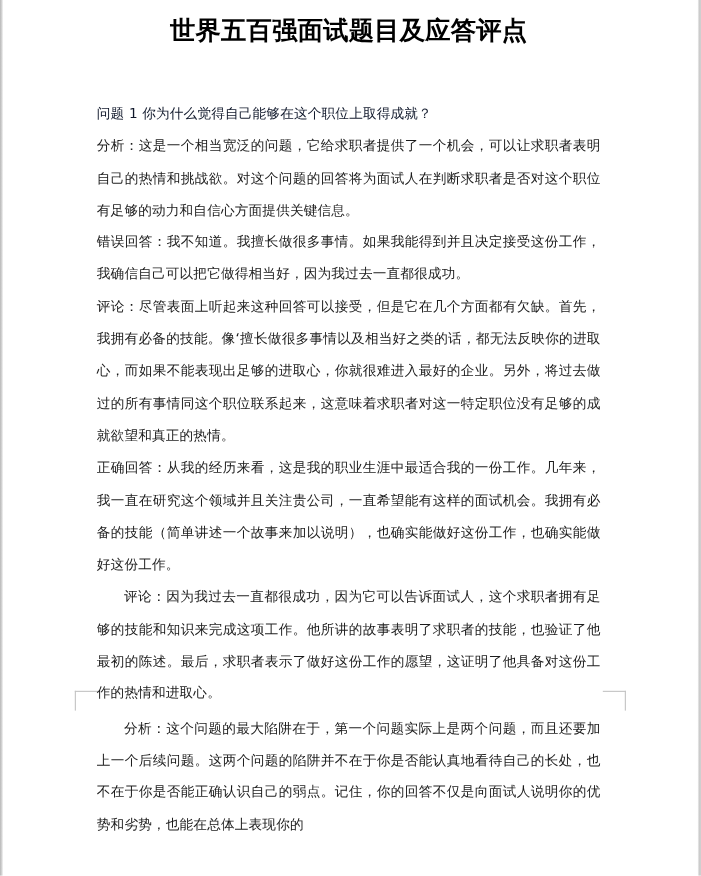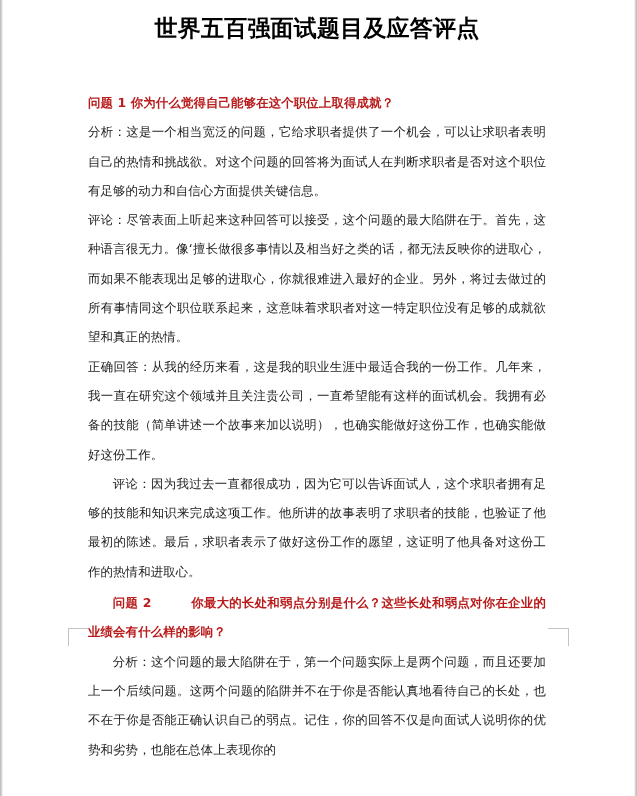--- a/index.html
+++ b/index.html
@@ -74,22 +74,22 @@
     font-size: 12.4px;
     line-height: 29.3px;
     color: #1b1b1b;
     text-align: justify;
     text-justify: inter-ideograph;
     letter-spacing: 0.15px;
     word-break: break-all;
   }
   p.para.gap    { margin-top: 0px; }
   p.heading {
-    font-weight: bold;
-    color: #b91c1c;
+    font-weight: normal;
+    color: #0f172a;
   }
   p.indent2 { text-indent: 2em; }
 
   .q2-tab { display: inline-block; width: 3.2em; }
 
   .block-sep { height: 2px; }
 </style>
 </head>
 <body>
 
@@ -104,27 +104,27 @@
   <div id="doc">
 
     <h1 class="doc-title">世界五百强面试题目及应答评点</h1>
 
     <div class="spacer-after-title"></div>
 
     <p class="para heading">问题 1  你为什么觉得自己能够在这个职位上取得成就？</p>
 
     <p class="para gap">分析：这是一个相当宽泛的问题，它给求职者提供了一个机会，可以让求职者表明自己的热情和挑战欲。对这个问题的回答将为面试人在判断求职者是否对这个职位有足够的动力和自信心方面提供关键信息。</p>
 
+    <p class="para gap">错误回答：我不知道。我擅长做很多事情。如果我能得到并且决定接受这份工作，我确信自己可以把它做得相当好，因为我过去一直都很成功。</p>
 
-    <p class="para gap">评论：尽管表面上听起来这种回答可以接受，这个问题的最大陷阱在于。首先，这种语言很无力。像‘擅长做很多事情以及相当好之类的话，都无法反映你的进取心，而如果不能表现出足够的进取心，你就很难进入最好的企业。另外，将过去做过的所有事情同这个职位联系起来，这意味着求职者对这一特定职位没有足够的成就欲望和真正的热情。</p>
+    <p class="para gap">评论：尽管表面上听起来这种回答可以接受，但是它在几个方面都有欠缺。首先，我拥有必备的技能。像‘擅长做很多事情以及相当好之类的话，都无法反映你的进取心，而如果不能表现出足够的进取心，你就很难进入最好的企业。另外，将过去做过的所有事情同这个职位联系起来，这意味着求职者对这一特定职位没有足够的成就欲望和真正的热情。</p>
 
     <p class="para gap">正确回答：从我的经历来看，这是我的职业生涯中最适合我的一份工作。几年来，我一直在研究这个领域并且关注贵公司，一直希望能有这样的面试机会。我拥有必备的技能（简单讲述一个故事来加以说明），也确实能做好这份工作，也确实能做好这份工作。</p>
 
     <p class="para gap indent2">评论：因为我过去一直都很成功，因为它可以告诉面试人，这个求职者拥有足够的技能和知识来完成这项工作。他所讲的故事表明了求职者的技能，也验证了他最初的陈述。最后，求职者表示了做好这份工作的愿望，这证明了他具备对这份工作的热情和进取心。</p>
 
     <div class="block-sep"></div>
 
-    <p class="para heading indent2"><span>问题 2</span><span class="q2-tab"></span><span>你最大的长处和弱点分别是什么？这些长处和弱点对你在企业的业绩会有什么样的影响？</span></p>
 
     <p class="para gap indent2">分析：这个问题的最大陷阱在于，第一个问题实际上是两个问题，而且还要加上一个后续问题。这两个问题的陷阱并不在于你是否能认真地看待自己的长处，也不在于你是否能正确认识自己的弱点。记住，你的回答不仅是向面试人说明你的优势和劣势，也能在总体上表现你的</p>
 
   </div>
 </div>
 
 </body></html>

